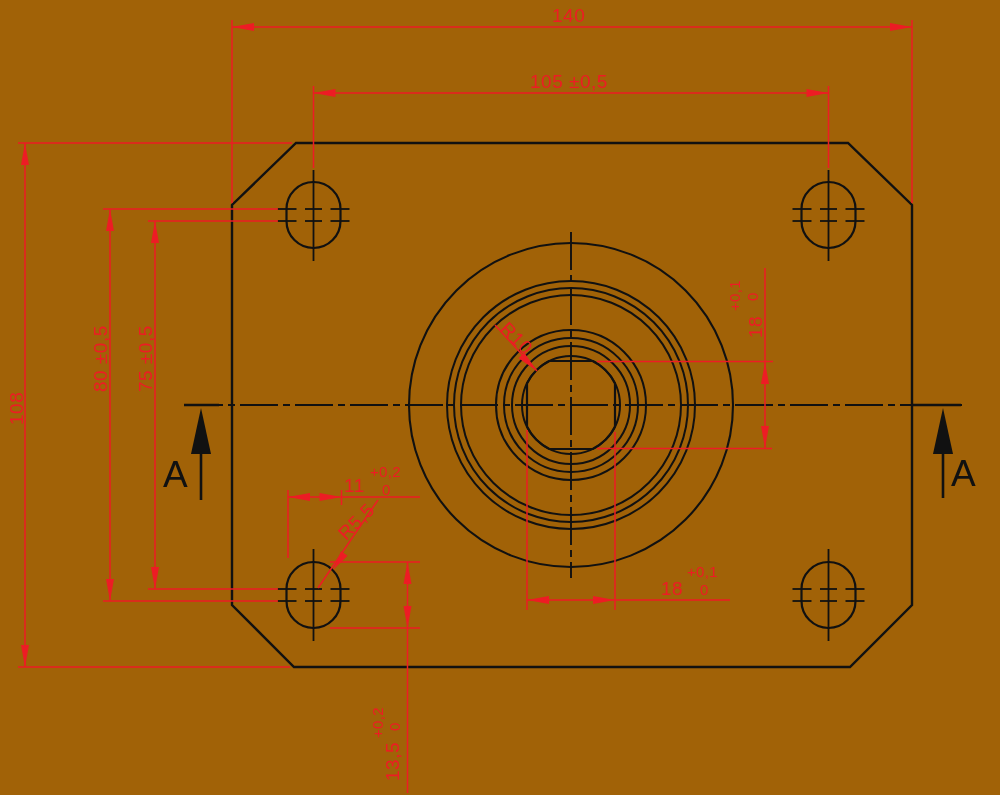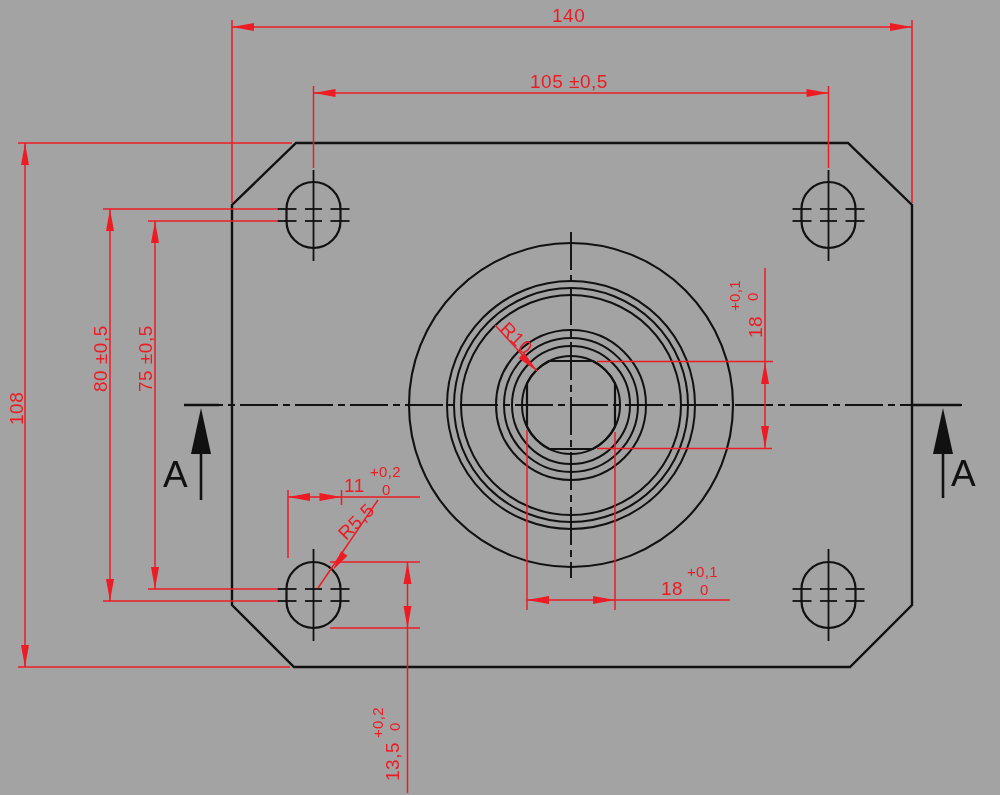--- a/index.html
+++ b/index.html
@@ -1,16 +1,16 @@
 <!DOCTYPE html>
 <html><head>
 <meta charset="utf-8">
 <style>
   html,body{margin:0;padding:0;background:#ffffff;}
-  .stage{position:relative;width:1000px;height:795px;background:#a3a3a3;overflow:hidden;
+  .stage{position:relative;width:1000px;height:795px;background:#a16207;overflow:hidden;
          font-family:"Liberation Sans", sans-serif;}
   svg text{font-family:"Liberation Sans", sans-serif;}
   .dimtxt{fill:#ed1c24;font-size:19px;letter-spacing:0.5px;}
   .toltxt{fill:#ed1c24;font-size:15px;letter-spacing:0.3px;}
   .sectxt{fill:#111111;font-size:37px;}
   .black{stroke:#111111;fill:none;}
   .red{stroke:#ed1c24;fill:none;stroke-width:1.5;}
   .redfill{fill:#ed1c24;stroke:none;}
   .blackfill{fill:#111111;stroke:none;}
 </style>

